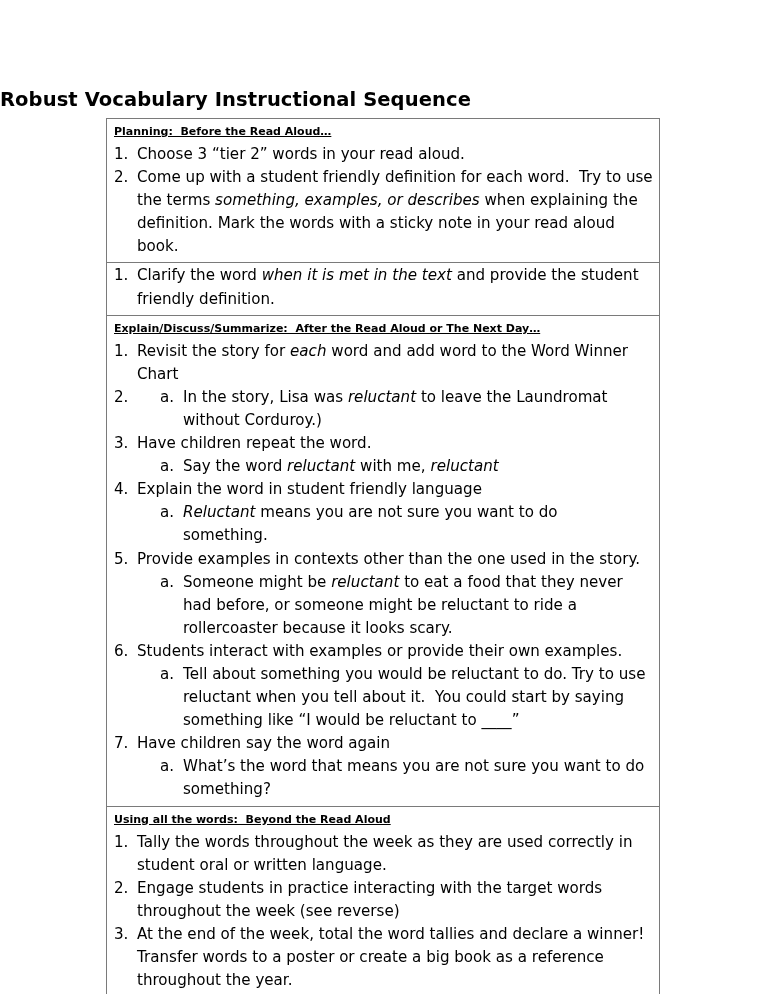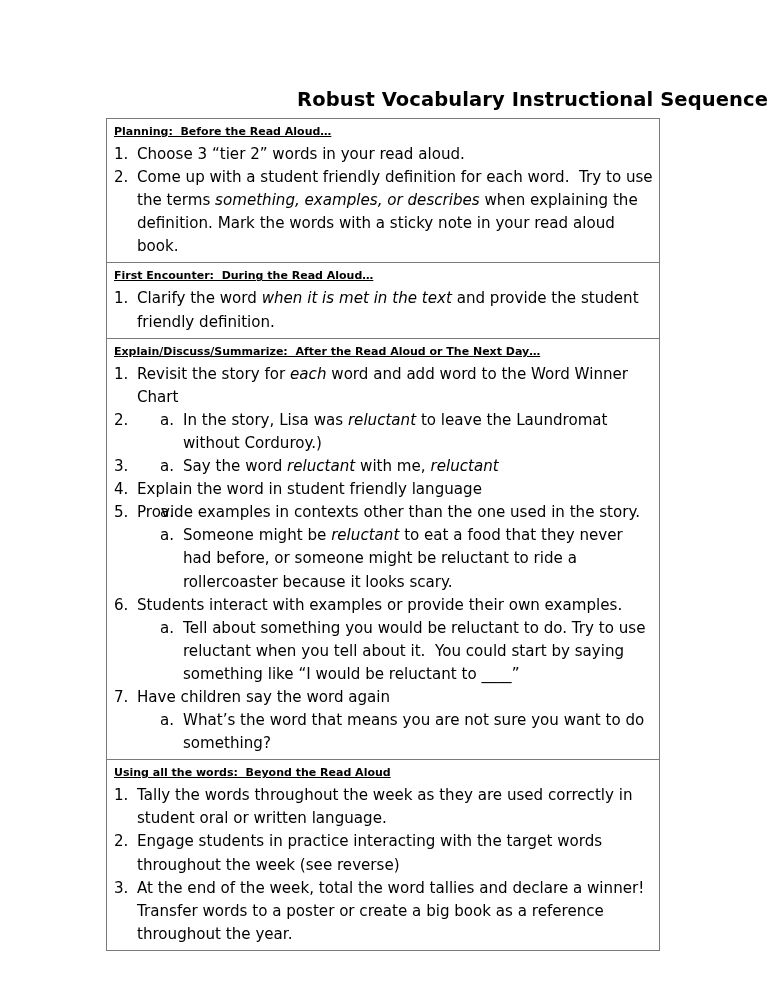--- a/index.html
+++ b/index.html
@@ -20,21 +20,21 @@
     position: relative;
     width: 768px;
     height: 994px;
     box-sizing: border-box;
   }
   .doc-title {
     position: absolute;
     left: 0;
     top: 88px;
     width: 768px;
-    text-align: right;
+    text-align: left;
     font-size: 19.5px;
     font-weight: bold;
     letter-spacing: 0.1px;
     line-height: 24px;
     white-space: nowrap;
   }
   .table {
     position: absolute;
     left: 106px;
     top: 118px;
@@ -121,37 +121,36 @@
 
   <div class="table">
       <div class="section">
         <div class="section-header"><span class="u">Planning:&nbsp; Before the Read Aloud…</span></div>
         <ol class="items">
           <li class="item"><span class="marker">1.</span><span class="txt">Choose 3 “tier 2” words in your read aloud.</span></li>
           <li class="item"><span class="marker">2.</span><span class="txt">Come up with a student friendly definition for each word.&nbsp; Try to use the terms <i>something, examples, or describes</i> when explaining the definition. Mark the words with a sticky note in your read aloud book.</span></li>
         </ol>
       </div>
       <div class="section">
-        <div class="section-header"><span class="u">First Encounter:&nbsp; During the Read Aloud…</span></div>
         <ol class="items">
           <li class="item"><span class="marker">1.</span><span class="txt">Clarify the word <i>when it is met in the text</i> and provide the student friendly definition.</span></li>
         </ol>
       </div>
       <div class="section">
         <div class="section-header"><span class="u">Explain/Discuss/Summarize:&nbsp; After the Read Aloud or The Next Day…</span></div>
         <ol class="items">
           <li class="item"><span class="marker">1.</span><span class="txt">Revisit the story for <i>each</i> word and add word to the Word Winner Chart</span></li>
           <li class="item"><span class="marker">2.</span><ol class="subitems">
               <li class="subitem"><span class="marker">a.</span><span class="txt">In the story, Lisa was <i>reluctant</i> to leave the Laundromat without Corduroy.)</span></li>
             </ol></li>
-          <li class="item"><span class="marker">3.</span><ol class="subitems">
+          <li class="item"><span class="marker">3.</span><span class="txt">Have children repeat the word.</span><ol class="subitems">
               <li class="subitem"><span class="marker">a.</span><span class="txt">Say the word <i>reluctant</i> with me, <i>reluctant</i></span></li>
             </ol></li>
           <li class="item"><span class="marker">4.</span><span class="txt">Explain the word in student friendly language</span><ol class="subitems">
-              <li class="subitem"><span class="marker">a.</span></li>
+              <li class="subitem"><span class="marker">a.</span><span class="txt"><i>Reluctant</i> means you are not sure you want to do something.</span></li>
             </ol></li>
           <li class="item"><span class="marker">5.</span><span class="txt">Provide examples in contexts other than the one used in the story.</span><ol class="subitems">
               <li class="subitem"><span class="marker">a.</span><span class="txt">Someone might be <i>reluctant</i> to eat a food that they never had before, or someone might be reluctant to ride a rollercoaster because it looks scary.</span></li>
             </ol></li>
           <li class="item"><span class="marker">6.</span><span class="txt">Students interact with examples or provide their own examples.</span><ol class="subitems">
               <li class="subitem"><span class="marker">a.</span><span class="txt">Tell about something you would be reluctant to do. Try to use reluctant when you tell about it.&nbsp; You could start by saying something like “I would be reluctant to ____”</span></li>
             </ol></li>
           <li class="item"><span class="marker">7.</span><span class="txt">Have children say the word again</span><ol class="subitems">
               <li class="subitem"><span class="marker">a.</span><span class="txt">What’s the word that means you are not sure you want to do something?</span></li>
             </ol></li>

